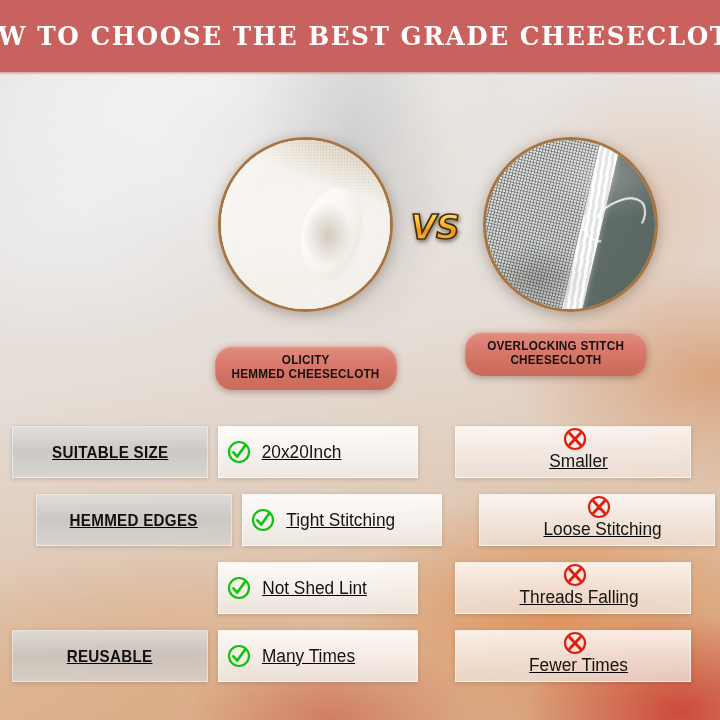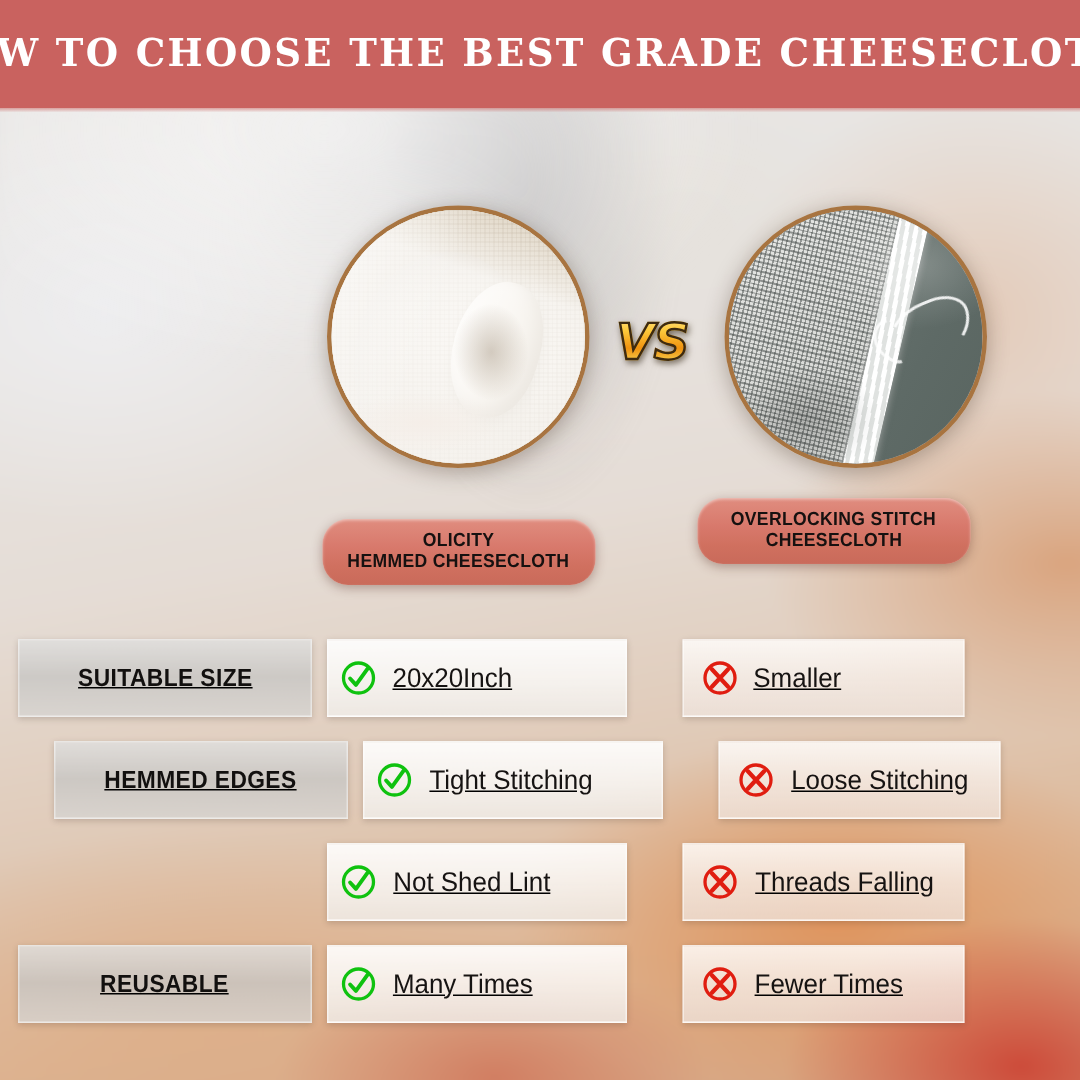--- a/index.html
+++ b/index.html
@@ -229,24 +229,25 @@
     background:linear-gradient(180deg, rgba(223,223,222,0.82) 0%, rgba(199,198,196,0.80) 48%, rgba(214,212,209,0.80) 100%);
     border:1px solid rgba(255,255,255,0.45);
   }
   .cell-good {
     left:218px; width:200px;
     padding-left:8px;
     background:linear-gradient(180deg, rgba(255,255,255,0.90) 0%, rgba(250,249,247,0.84) 50%, rgba(240,237,233,0.82) 100%);
     border:1px solid rgba(255,255,255,0.55);
   }
   .cell-bad {
-    left:455px; width:188px;
+    left:455px; width:236px;
     padding-left:12px;
     background:linear-gradient(180deg, rgba(255,253,251,0.84) 0%, rgba(247,240,235,0.78) 50%, rgba(239,228,221,0.76) 100%);
     border:1px solid rgba(255,255,255,0.50);
+    flex-direction:column;
   }
 
   .feature-label {
     font-family:"Liberation Sans", sans-serif;
     font-weight:bold; font-size:16.5px;
     letter-spacing:0.3px;
     color:#12100f;
     white-space:nowrap;
     transform:scaleX(0.92);
   }

